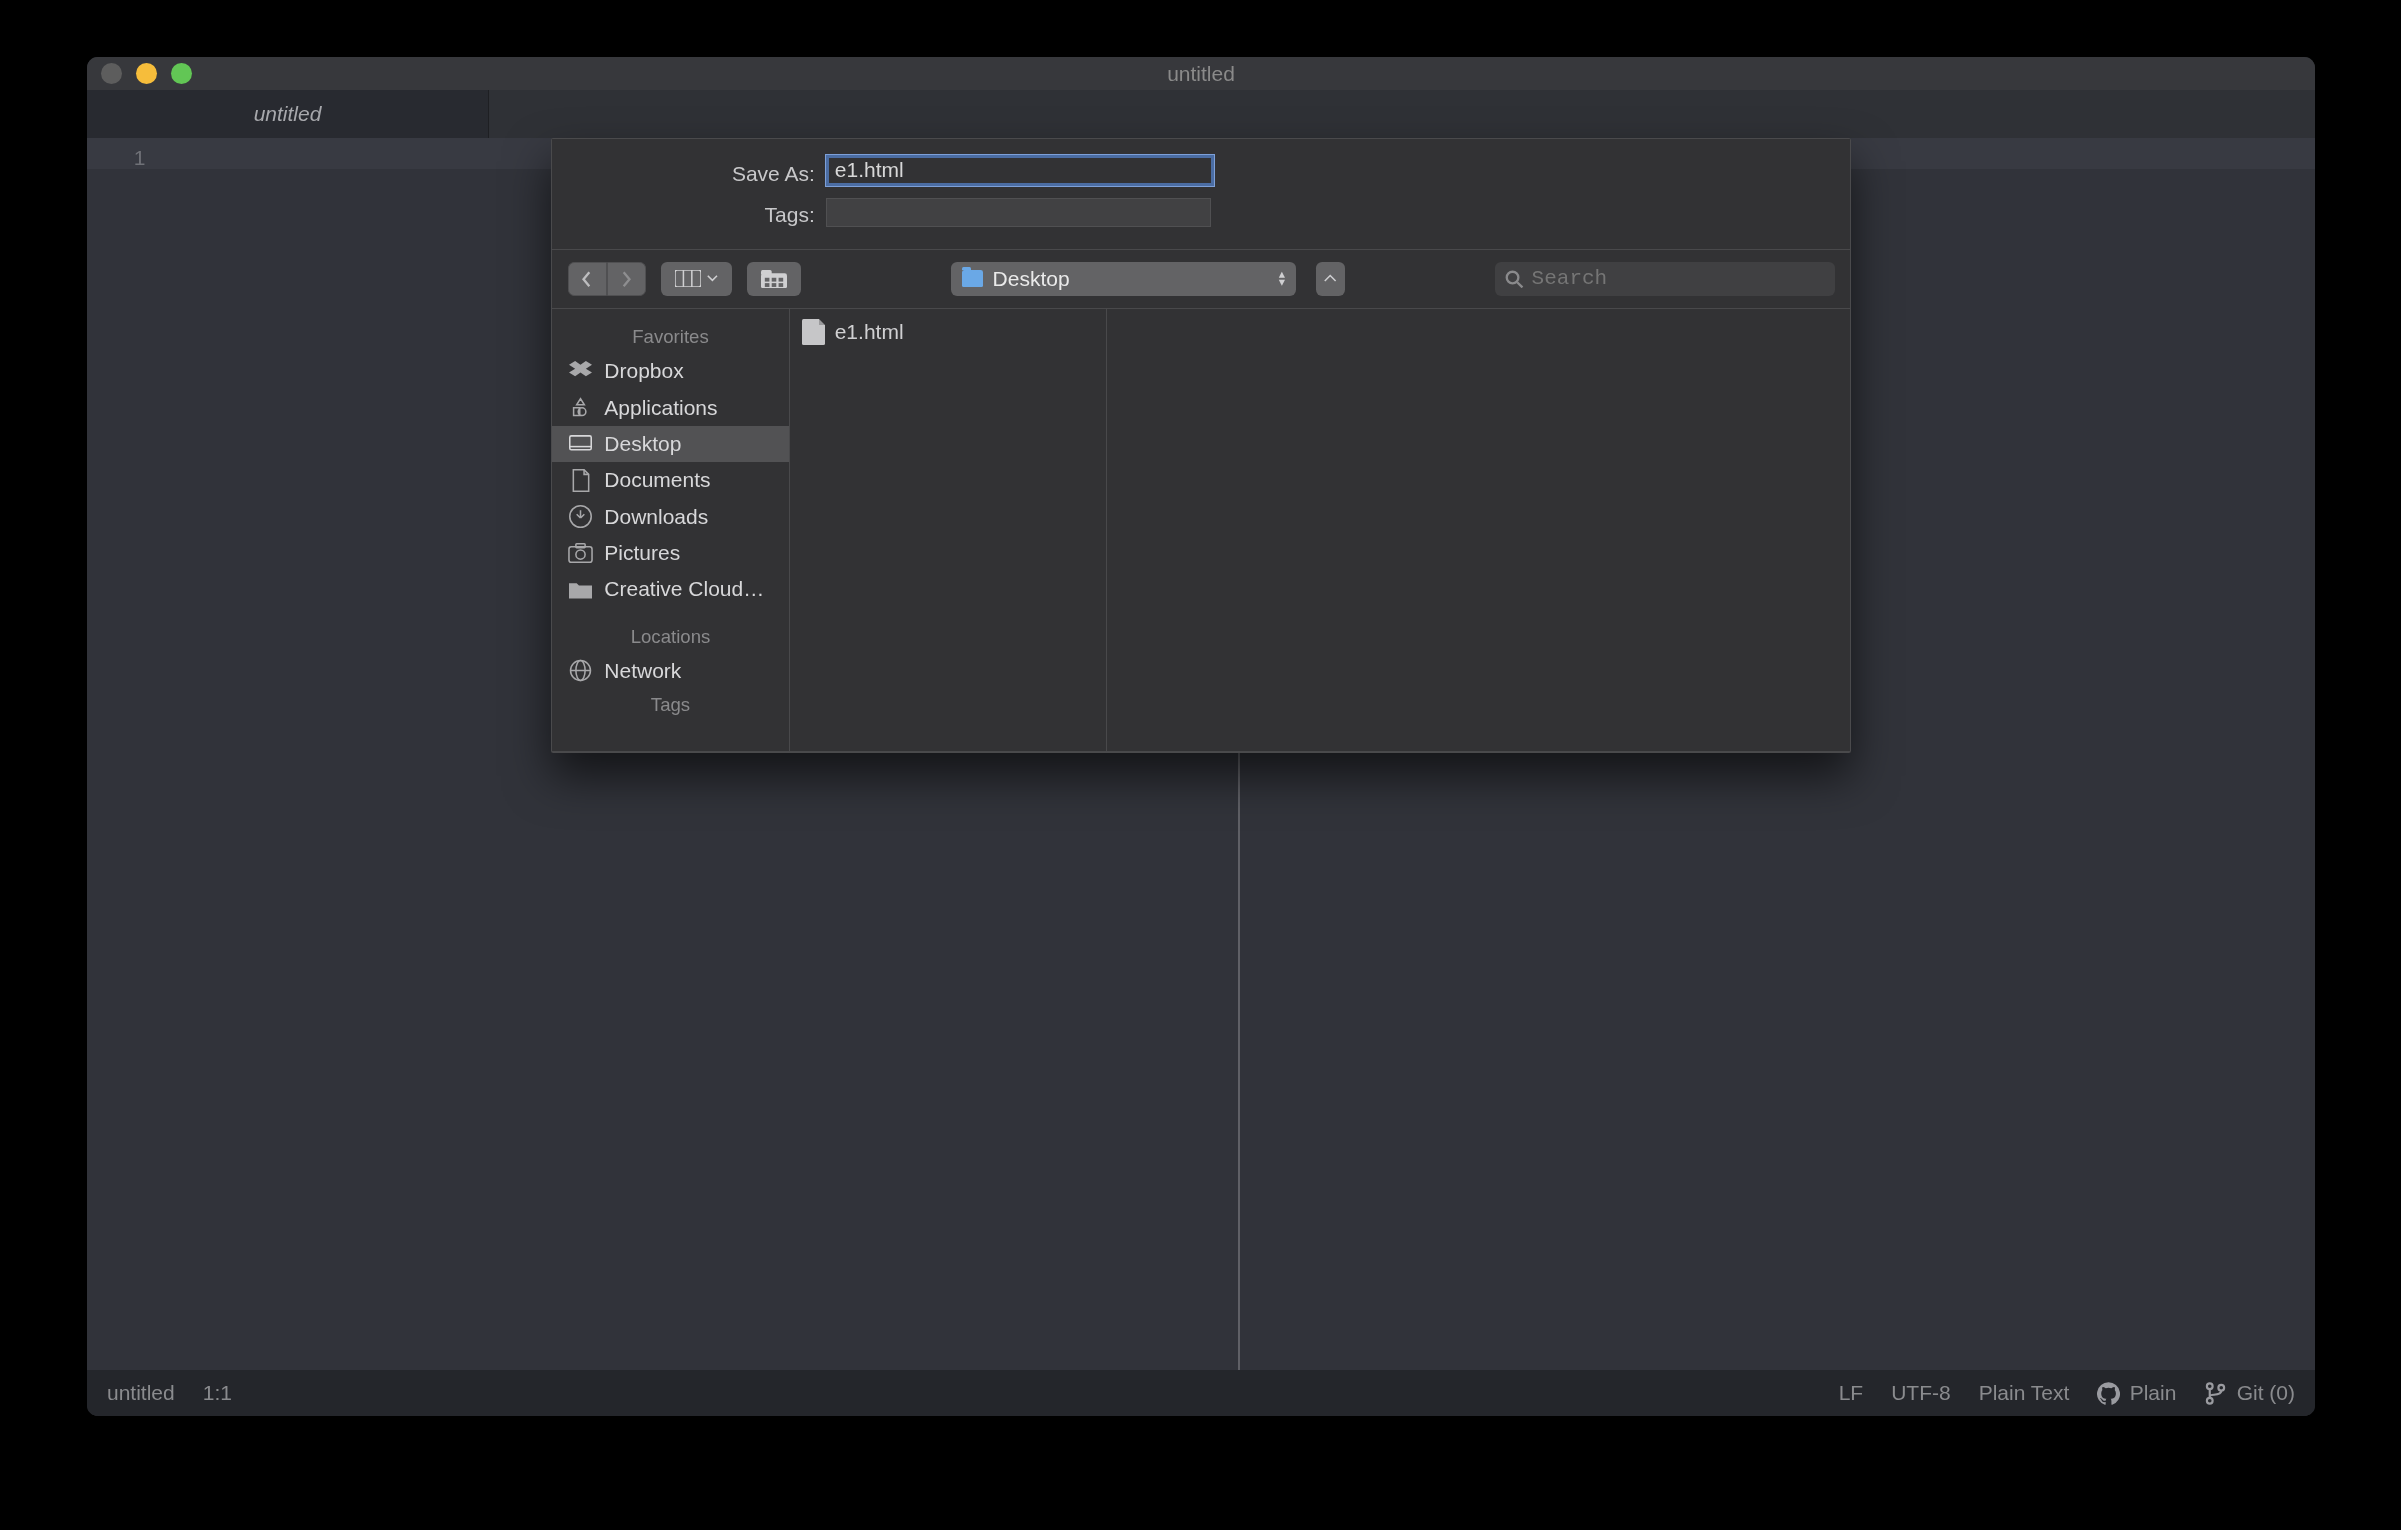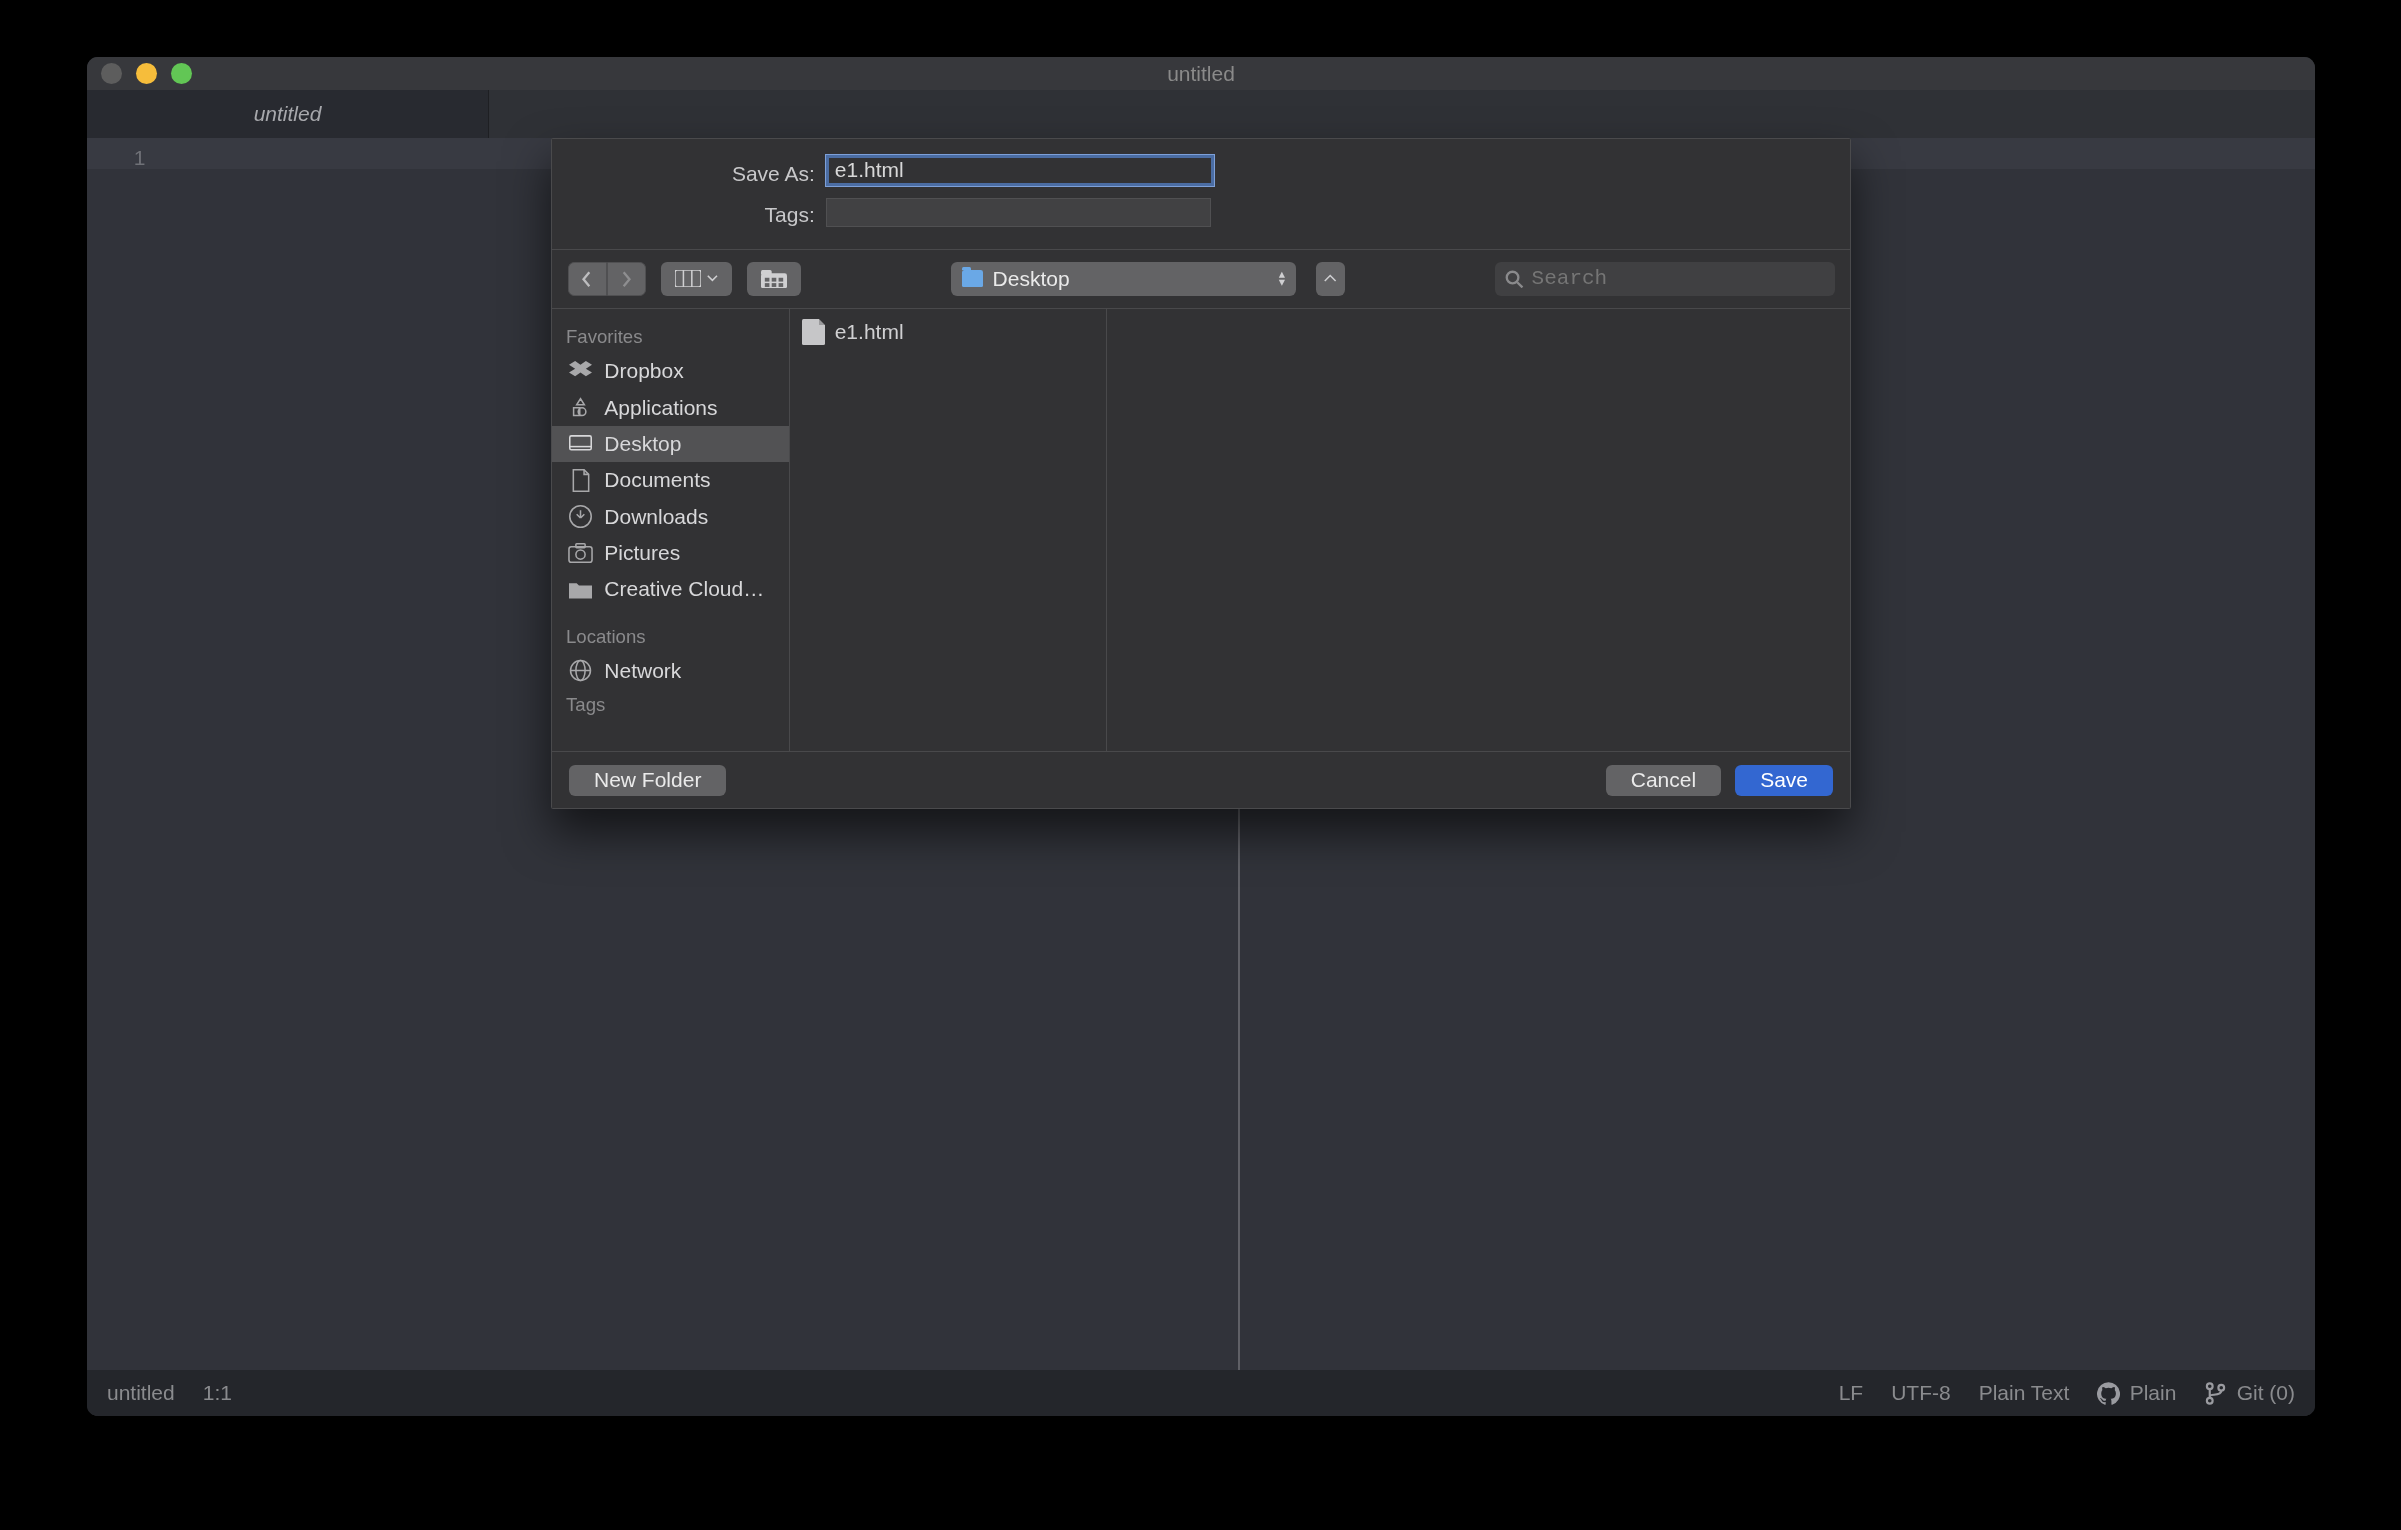--- a/index.html
+++ b/index.html
@@ -110,21 +110,21 @@
   .loc-dd .updown { margin-left: auto; display: flex; flex-direction: column; line-height: 7.7px; font-size: 12.4px; color: #cfcfd1; }
   .collapse { width: 29px; height: 34px; background: #636365; border-radius: 6.2px; margin-left: 12.4px; display: flex; align-items: center; justify-content: center; color: #cfcfd1; }
   .search-wrap {
     height: 34px; width: 340px; background: #404042;
     border-radius: 6.2px; margin-left: auto;
     display: flex; align-items: center; padding: 0 10.8px; gap: 7.7px;
     color: #8a8a8c;
   }
   .search-wrap input { background: transparent; border: none; outline: none; color: #d0d0d0; font-size: 21px; width: 100%; font-family: Liberation Mono, monospace; }
 
-  .sheet-browser { display: flex; height: 443px; border-bottom: 0.8px solid #49494b; }
+  .sheet-browser { display: flex; height: 443px; border-bottom: 0.8px solid #49494b; text-align: center; }
   .sidebar { width: 238px; background: #323234; border-right: 0.8px solid #49494b; padding-top: 12.4px; }
   .side-head { color: #8a8a8c; font-size: 18.6px; padding: 4.6px 14px; }
   .side-item {
     display: flex; align-items: center; gap: 10.8px;
     padding: 6.2px 14px 6.2px 15.5px; color: #d8d8da; font-size: 21px;
     border-radius: 0;
   }
   .side-item.active { background: #525254; }
   .side-item .ic { width: 26px; height: 23px; display: flex; align-items: center; justify-content: center; color: #a8a8aa; }
   .col { flex: 1; border-right: 0.8px solid #49494b; padding: 6.2px 9.3px; }
@@ -388,29 +388,17 @@
 
       <div class="col" style="flex:0 0 317px">
         <div class="file-row">
           <div class="fic"></div>
           <span>e1.html</span>
         </div>
       </div>
       <div class="col"></div>
     </div>
 
-    <div class="sheet-bottom">
-      <div class="pill">
-        <span>New Folder</span>
-      </div>
-      <div class="spacer"></div>
-      <div class="pill" style="margin-right:14px">
-        <span>Cancel</span>
-      </div>
-      <div class="pill primary">
-        <span>Save</span>
-      </div>
-    </div>
 
   </div>
 
 </div>
 
 
 </body></html>

